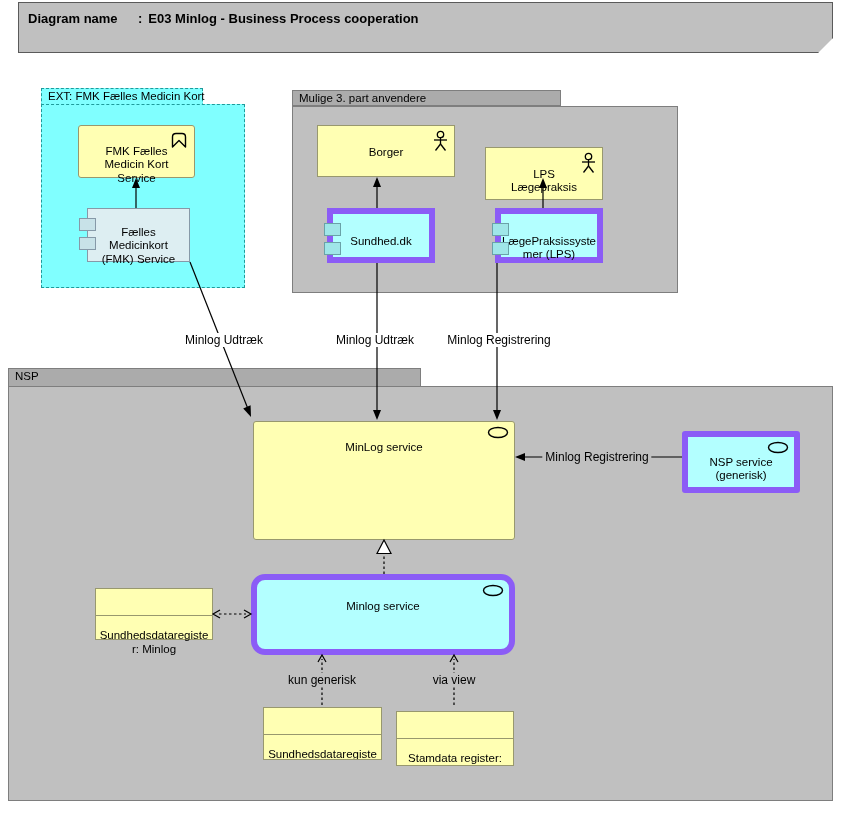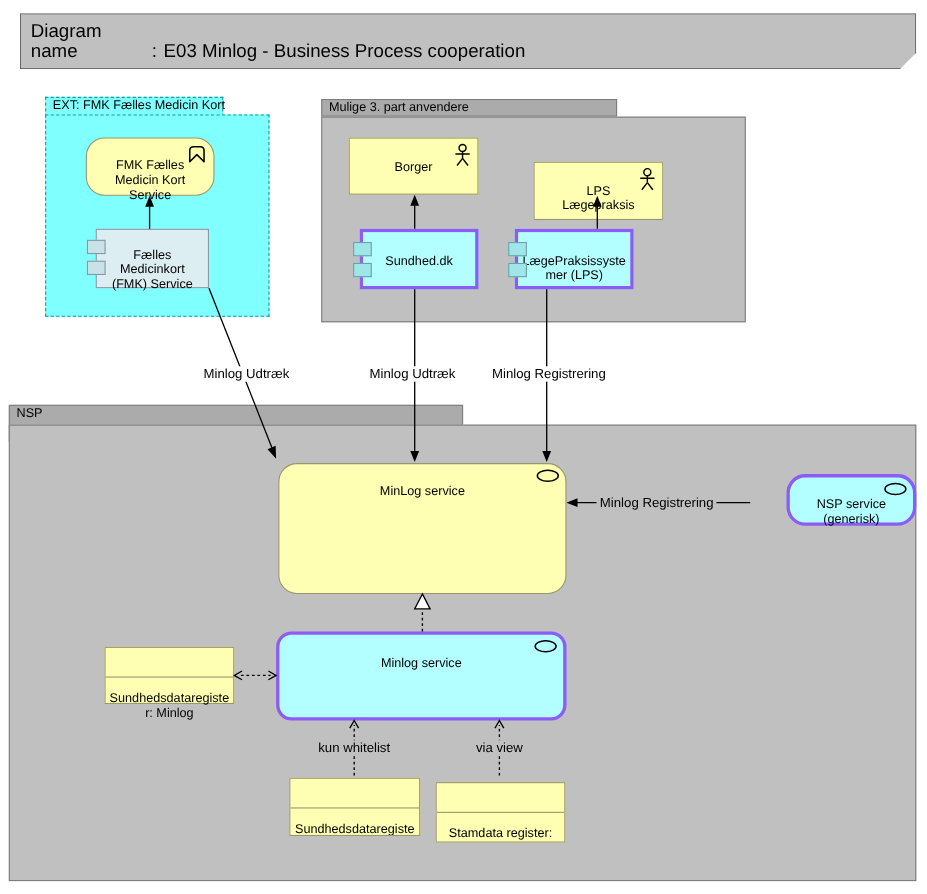--- a/index.html
+++ b/index.html
@@ -1,52 +1,52 @@
 <!DOCTYPE html>
 <html style="--title-gray: #c0c0c0; --group-gray-body: #c0c0c0; --group-gray-tab: #ababab; --ext-cyan: #80ffff; --node-yellow: #ffffb3; --node-cyan: #b3ffff; --component-pale: #ddeef2;"><head>
 <meta charset="utf-8">
 <style>
   html,body{margin:0;padding:0;background:#ffffff;}
   .canvas{position:relative;width:843px;height:813px;background:#ffffff;overflow:hidden;
           font-family:"Liberation Sans",sans-serif;color:#000;}
 
   
-  .title-block{position:absolute;left:18px;top:12px;width:815px;height:51px;
+  .title-block{position:absolute;left:18px;top:2px;width:815px;height:51px;
     background:var(--title-gray,#c0c0c0);border:1px solid #5a5a5a;box-sizing:border-box;
     clip-path:polygon(0 0,100% 0,100% calc(100% - 15px),calc(100% - 15px) 100%,0 100%);
-    padding:7px 0 0 9px;font-weight:normal;font-size:17px;line-height:18px;}
+    padding:7px 0 0 9px;font-weight:bold;font-size:13px;line-height:18px;}
   .tlabel{display:inline-block;width:110px;}
   .tsep{display:inline-block;margin-right:6px;}
 
   
   .grp{position:absolute;box-sizing:border-box;}
   .grp-label{font-size:11.5px;padding:1px 0 0 6px;display:block;white-space:nowrap;}
   .g-ext-tab {left:41px;top:88px;width:162px;height:34px;background:var(--ext-cyan,#80ffff);border:1px dashed #1f9a9a;}
   .g-ext-body{left:41px;top:104px;width:204px;height:184px;background:var(--ext-cyan,#80ffff);border:1px dashed #1f9a9a;}
   .g-mul-tab {left:292px;top:90px;width:269px;height:16px;background:var(--group-gray-tab,#ababab);border:1px solid #7e7e7e;}
   .g-mul-body{left:292px;top:106px;width:386px;height:187px;background:var(--group-gray-body,#c0c0c0);border:1px solid #7e7e7e;}
   .g-nsp-tab {left:8px;top:368px;width:413px;height:34px;background:var(--group-gray-tab,#ababab);border:1px solid #7e7e7e;}
   .g-nsp-body{left:8px;top:386px;width:825px;height:415px;background:var(--group-gray-body,#c0c0c0);border:1px solid #7e7e7e;}
 
   
   .node{position:absolute;box-sizing:border-box;font-size:11.5px;line-height:13.5px;
         text-align:center;white-space:pre-line;z-index:3;}
   .yellow{background:var(--node-yellow,#ffffb3);border:1px solid #98986e;}
-  .cyan{background:var(--node-cyan,#b3ffff);border:3px solid #8b5cf6;}
+  .cyan{background:var(--node-cyan,#b3ffff);border:6px solid #8b5cf6;}
   .pale{background:var(--component-pale,#ddeef2);border:1px solid #8699a8;}
-  .round{border-radius:17px;}
+  .round{border-radius:3px;}
 
   #fmk-service{left:78px;top:125px;width:117px;height:53px;padding-top:5px;}
   #fmk-comp{left:87px;top:208px;width:103px;height:54px;padding-top:3px;}
-  #borger{left:317px;top:125px;width:118px;height:52px;padding-top:6px;}
+  #borger{left:317px;top:125px;width:138px;height:52px;padding-top:6px;}
   #lps-actor{left:485px;top:125px;width:118px;height:53px;padding-top:6px;margin-top:22px;}
   #sundhed{left:327px;top:208px;width:108px;height:55px;padding-top:7px;}
-  #lps-comp{left:468px;top:208px;width:108px;height:55px;padding-top:7px;}
+  #lps-comp{left:495px;top:208px;width:108px;height:55px;padding-top:7px;}
   #minlog-app{left:253px;top:421px;width:262px;height:119px;padding-top:5px;}
-  #nsp-service{left:715px;top:431px;width:118px;height:47px;padding-top:5px;}
+  #nsp-service{left:682px;top:431px;width:118px;height:62px;padding-top:5px;}
   #minlog-comp{left:251px;top:574px;width:264px;height:81px;padding-top:6px;border-radius:14px;}
   #reg-minlog{left:95px;top:588px;width:118px;height:52px;}
   #reg-behandling{left:263px;top:707px;width:119px;height:53px;overflow:hidden;}
   #stamdata-cpr{left:396px;top:711px;width:118px;height:55px;overflow:hidden;}
 
   .band{height:12px;border-bottom:1px solid #98986e;}
 
   .ctab{position:absolute;left:-9px;width:17px;height:13px;box-sizing:border-box;}
   .ctab.t1{top:9px;}  .ctab.t2{top:28px;}
   .pale .ctab{background:#c8e2e8;border:1px solid #8699a8;}
@@ -227,16 +227,16 @@
     <polyline class="openhead" points="318,662 322,655 326,662"></polyline>
 
     <line class="dash" x1="454" y1="705" x2="454" y2="659"></line>
     <polyline class="openhead" points="450,662 454,655 458,662"></polyline>
   </svg>
 
   <div class="clabel onwhite" id="lbl-fmk-udtraek">Minlog Udtræk</div>
   <div class="clabel onwhite" id="lbl-sundhed-udtraek">Minlog Udtræk</div>
   <div class="clabel onwhite" id="lbl-lps-registrering">Minlog Registrering</div>
   <div class="clabel ongray" id="lbl-nsp-registrering">Minlog Registrering</div>
-  <div class="clabel ongray" id="lbl-kun-whitelist">kun whitelist</div>
+  <div class="clabel ongray" id="lbl-kun-whitelist">kun generisk</div>
   <div class="clabel ongray" id="lbl-via-view">via view</div>
 
 </div>
 
 </body></html>

